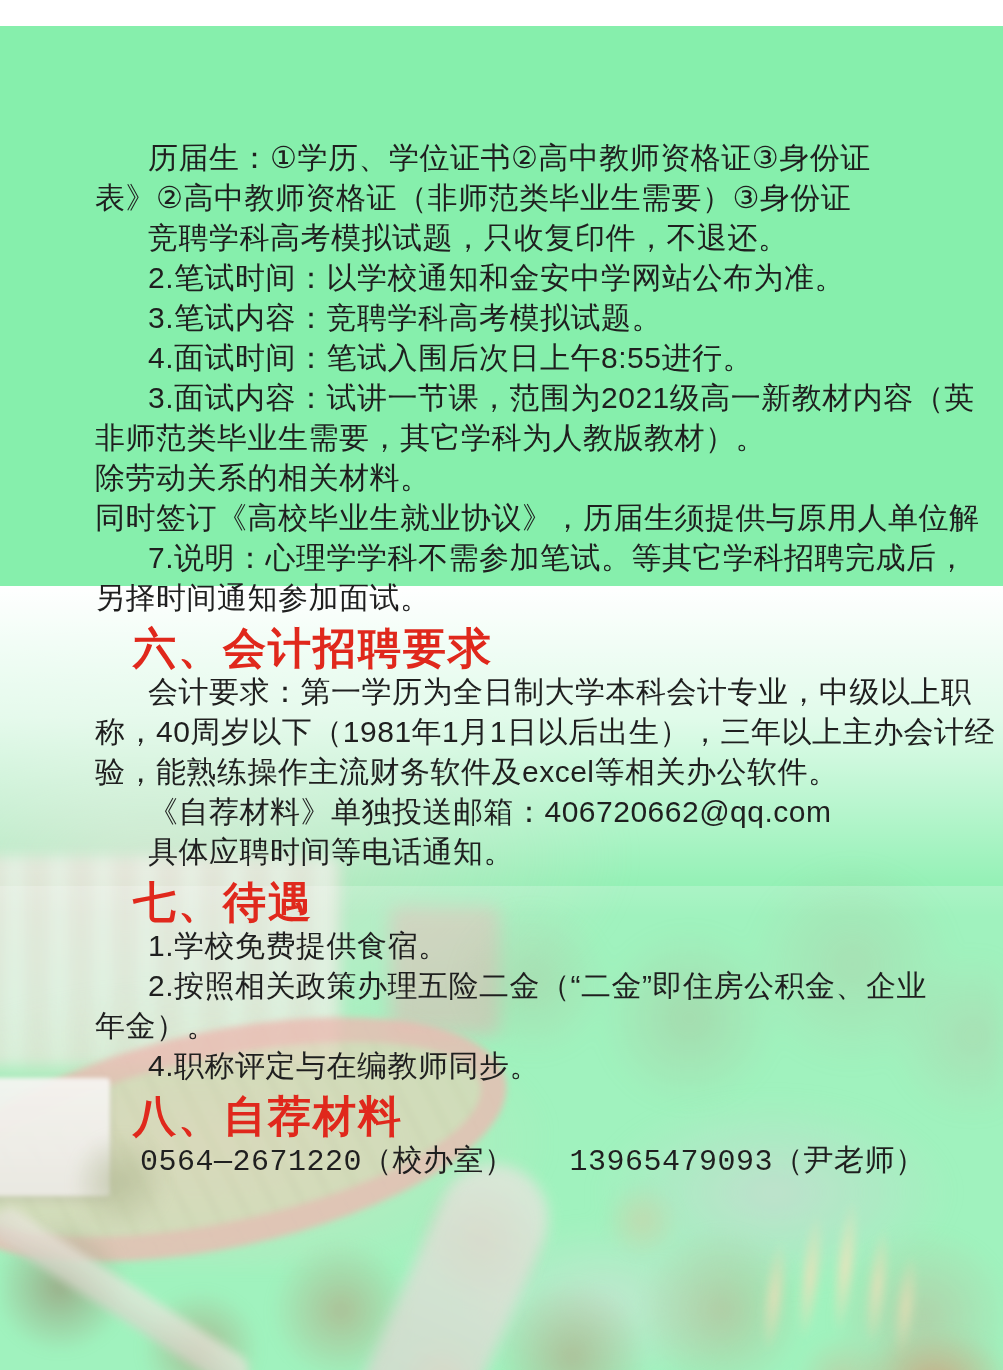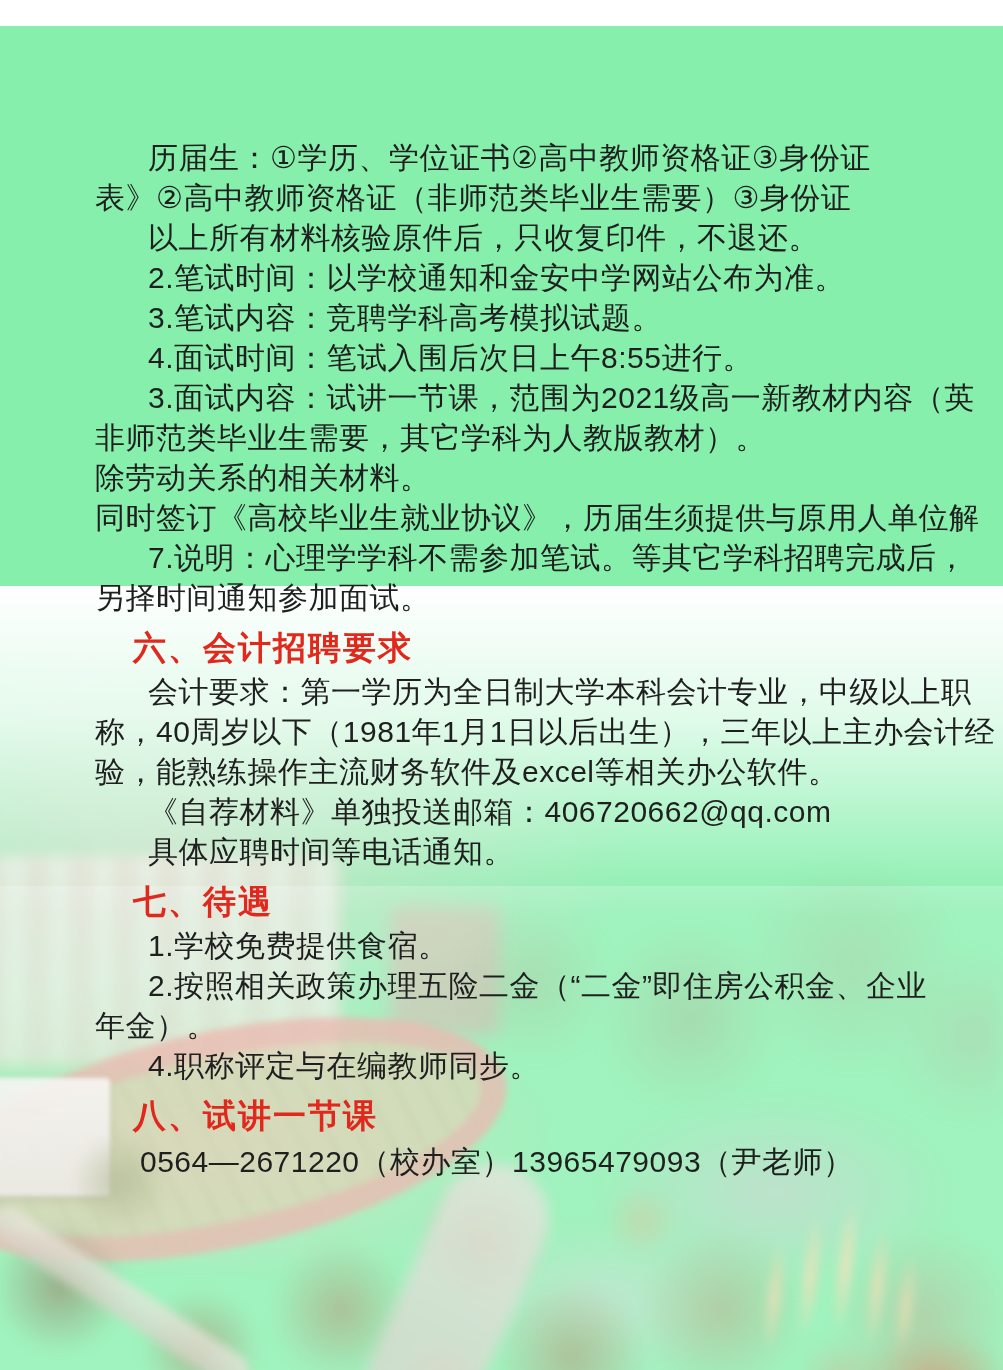--- a/index.html
+++ b/index.html
@@ -126,27 +126,27 @@
 
   
   .content {
     position:absolute; left:95px; top:112px; width:815px;
     font-size:30px; line-height:40px; color:#1f1f1f;
     letter-spacing:0.5px;
   }
   .line { height:40px; white-space:nowrap; }
   .line.indent { padding-left:53px; }
   .heading {
-    color:#e0281c; font-weight:bold; font-size:33px; line-height:40px;
+    color:#e0281c; font-weight:bold; font-size:43px; line-height:40px;
     margin:10px 0 4px 38px; white-space:nowrap; height:40px;
     letter-spacing:2px;
   }
   .contact-row {
-    display:flex; padding-left:45px; margin-top:6px;
-    white-space:nowrap; height:40px;
+    display:flex; gap:55px; padding-left:45px; margin-top:6px;
+    white-space:nowrap; height:40px;font-family:Liberation Mono, monospace;
   }
 </style>
 </head>
 <body>
 
 <div class="page">
 
   <div class="photo">
     <div class="pink-haze"></div>
     <div class="city-blocks"></div>
@@ -161,41 +161,41 @@
     <div class="wall"></div>
     <div class="poplars"></div>
     <div class="orange-bush"></div>
     <div class="veil"></div>
     <div class="fade-top"></div>
   </div>
 
   <div class="content">
       <div class="line indent">历届生：①学历、学位证书②高中教师资格证③身份证</div>
       <div class="line">表》②高中教师资格证（非师范类毕业生需要）③身份证</div>
-      <div class="line indent">以上所有材料核验原件后，只收复印件，不退还。</div>
+      <div class="line indent">竞聘学科高考模拟试题，只收复印件，不退还。</div>
       <div class="line indent">2.笔试时间：以学校通知和金安中学网站公布为准。</div>
       <div class="line indent">3.笔试内容：竞聘学科高考模拟试题。</div>
       <div class="line indent">4.面试时间：笔试入围后次日上午8:55进行。</div>
       <div class="line indent">3.面试内容：试讲一节课，范围为2021级高一新教材内容（英</div>
       <div class="line">非师范类毕业生需要，其它学科为人教版教材）。</div>
       <div class="line">除劳动关系的相关材料。</div>
       <div class="line">同时签订《高校毕业生就业协议》，历届生须提供与原用人单位解</div>
       <div class="line indent">7.说明：心理学学科不需参加笔试。等其它学科招聘完成后，</div>
       <div class="line">另择时间通知参加面试。</div>
       <div class="heading">六、会计招聘要求</div>
       <div class="line indent">会计要求：第一学历为全日制大学本科会计专业，中级以上职</div>
       <div class="line">称，40周岁以下（1981年1月1日以后出生），三年以上主办会计经</div>
       <div class="line">验，能熟练操作主流财务软件及excel等相关办公软件。</div>
       <div class="line indent">《自荐材料》单独投送邮箱：406720662@qq.com</div>
       <div class="line indent">具体应聘时间等电话通知。</div>
       <div class="heading">七、待遇</div>
       <div class="line indent">1.学校免费提供食宿。</div>
       <div class="line indent">2.按照相关政策办理五险二金（“二金”即住房公积金、企业</div>
       <div class="line">年金）。</div>
       <div class="line indent">4.职称评定与在编教师同步。</div>
-      <div class="heading">八、试讲一节课</div>
+      <div class="heading">八、自荐材料</div>
       <div class="contact-row">
         <span>0564—2671220（校办室）</span>
         <span>13965479093（尹老师）</span>
       </div>
     </div>
 
 </div>
 
 </body></html>

